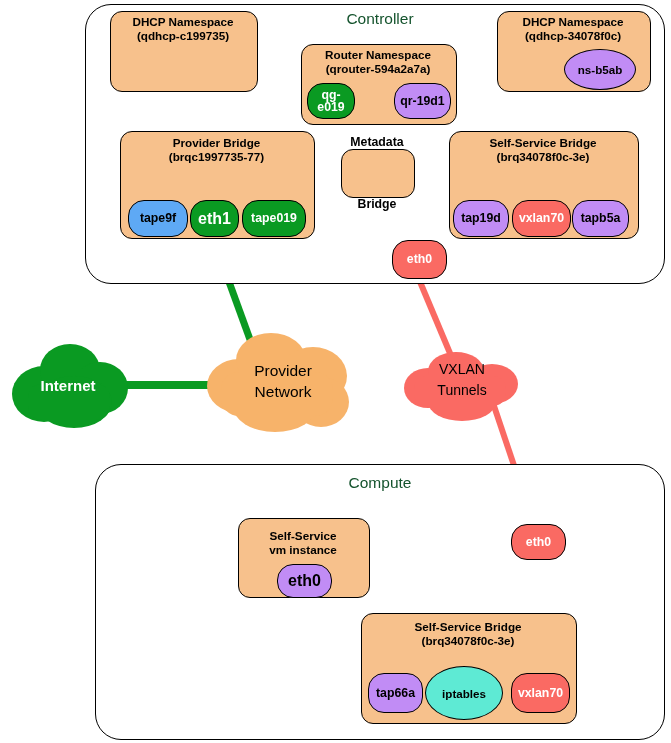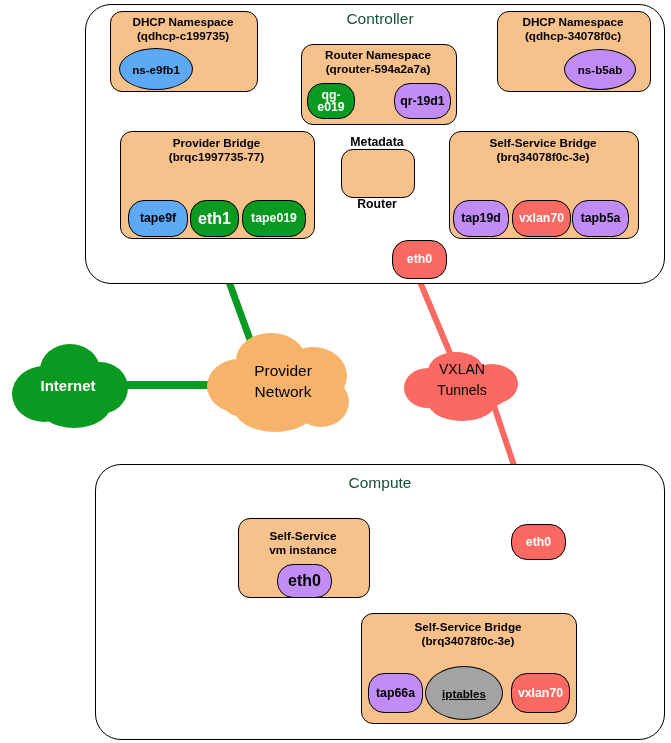--- a/index.html
+++ b/index.html
@@ -18,21 +18,21 @@
         font-size:12.3px;font-weight:bold;text-align:center;line-height:1;}
   .p-blue{background:#5ea9f5;color:#000;}
   .p-green{background:#0a9a22;color:#fff;}
   .p-purple{background:#c18cf5;color:#000;}
   .p-red{background:#fa6a63;color:#fff;}
   .oval{position:absolute;border:1.5px solid #000;border-radius:50%;
         display:flex;align-items:center;justify-content:center;
         font-size:11.6px;font-weight:bold;color:#000;text-align:center;}
   .o-blue{background:#5ea9f5;}
   .o-purple{background:#c18cf5;}
-  .o-yellow{background:#a3a3a3;text-decoration:underline;}
+  .o-yellow{background:#5eead4;}
   .boxtxt{position:absolute;display:flex;align-items:center;justify-content:center;
           text-align:center;font-size:12.3px;font-weight:bold;color:#000;line-height:14px;}
   .cloudlabel{position:absolute;text-align:center;white-space:pre-line;color:#000;}
   .big-eth{font-size:16px;}
 </style>
 </head>
 <body>
 
 <div id="stage">
 
@@ -69,23 +69,20 @@
   </svg>
 
   <div class="host" style="left:85px;top:4px;width:578px;height:278px;"></div>
   <div class="host-title" style="left:300px;top:10px;width:160px;">Controller</div>
 
   <div class="ns" style="left:110px;top:11px;width:146px;height:79px;"></div>
   <div class="ns-title" style="left:110px;width:146px;top:15px;">
     <div>DHCP Namespace</div>
     <div>(qdhcp-c199735)</div>
   </div>
-  <div class="oval o-blue" style="left:119px;top:48px;width:72px;height:40px;">
-    <span>ns-e9fb1</span>
-  </div>
 
   <div class="ns" style="left:497px;top:11px;width:152px;height:79px;"></div>
   <div class="ns-title" style="left:497px;width:152px;top:15px;">
     <div>DHCP Namespace</div>
     <div>(qdhcp-34078f0c)</div>
   </div>
   <div class="oval o-purple" style="left:564px;top:49px;width:70px;height:39px;">
     <span>ns-b5ab</span>
   </div>
 
@@ -97,21 +94,21 @@
   <div class="port p-green" style="left:307px;top:83px;width:46px;height:34px;">
     <span>qg-e019</span>
   </div>
   <div class="port p-purple" style="left:394px;top:83px;width:55px;height:34px;">
     <span>qr-19d1</span>
   </div>
 
   <div class="ns" style="left:341px;top:149px;width:72px;height:47px;"></div>
   <div class="boxtxt" style="left:341px;top:149px;width:72px;height:47px;flex-direction:column;gap:48px;">
     <span>Metadata</span>
-    <span>Router</span>
+    <span>Bridge</span>
   </div>
 
   <div class="ns" style="left:120px;top:131px;width:193px;height:106px;"></div>
   <div class="ns-title" style="left:120px;width:193px;top:136px;">
     <div>Provider Bridge</div>
     <div>(brqc1997735-77)</div>
   </div>
   <div class="port p-blue" style="left:128px;top:200px;width:58px;height:35px;">
     <span>tape9f</span>
   </div>

